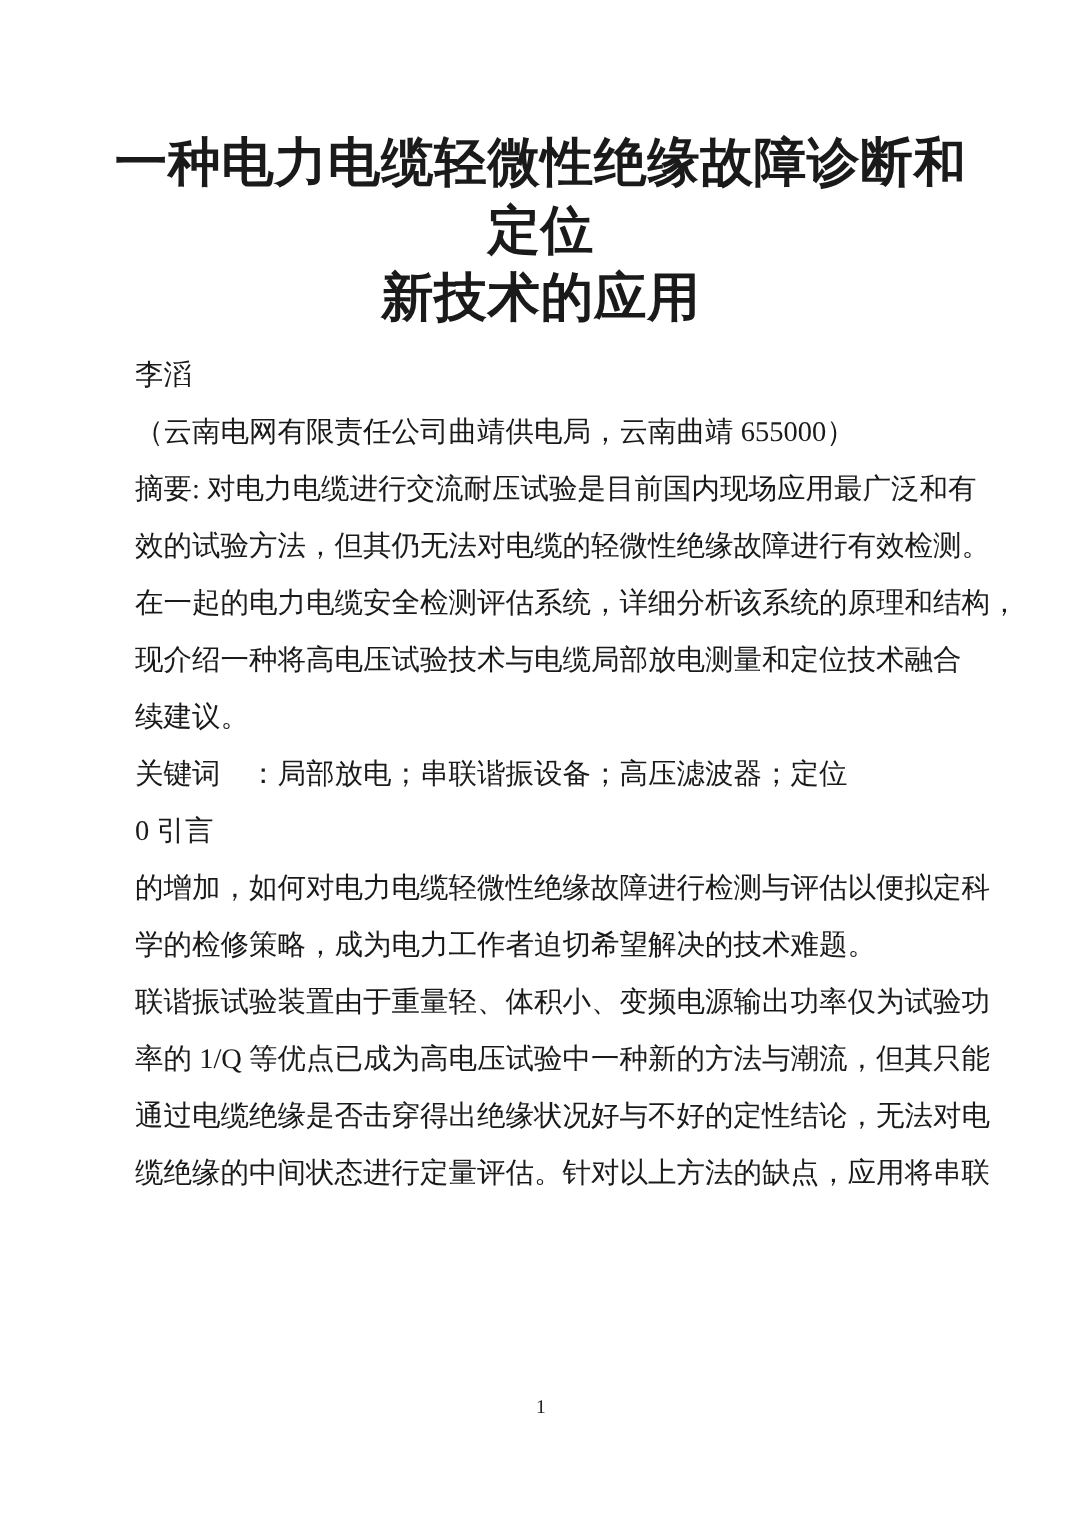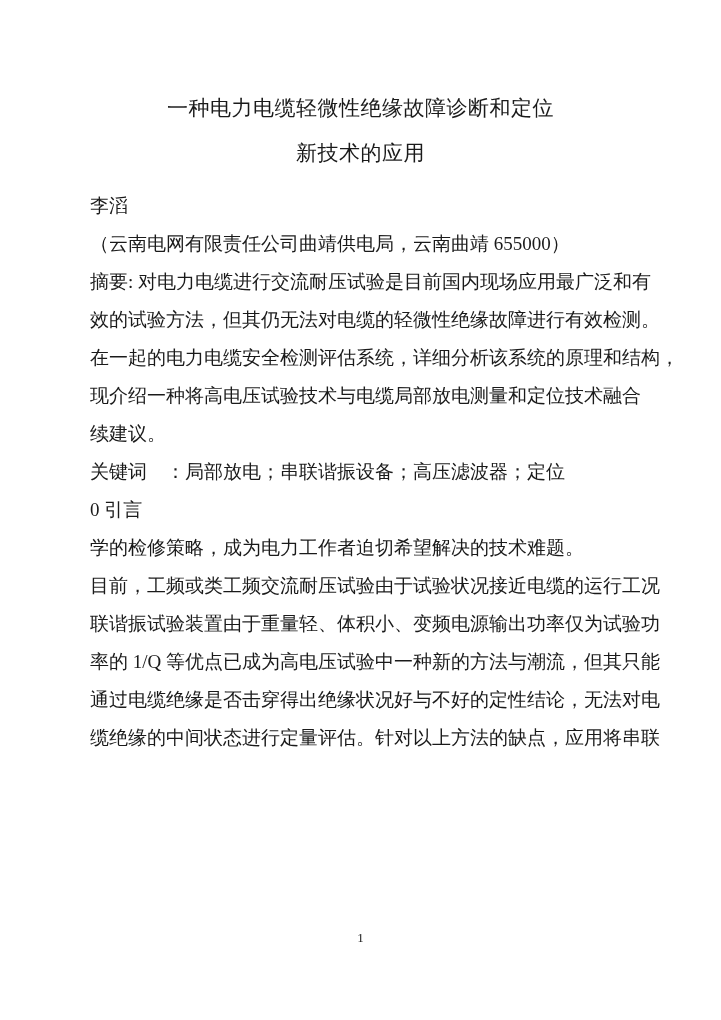--- a/index.html
+++ b/index.html
@@ -14,22 +14,22 @@
     background: #ffffff;
     color: #1a1a1a;
     font-family: "Liberation Serif", "DejaVu Serif", serif;
     overflow: hidden;
     box-sizing: border-box;
   }
   .doc-title {
     margin-top: 86px;
     padding: 0 60px;
     text-align: center;
-    font-size: 21px;
-    font-weight: normal;
+    font-size: 35px;
+    font-weight: bold;
     line-height: 45px;
     letter-spacing: 0.5px;
   }
   .doc-body {
     margin-top: 11px;
     padding: 0 90px;
   }
   .line {
     font-size: 19px;
     line-height: 38px;
@@ -65,22 +65,22 @@
     <div class="line">摘要: 对电力电缆进行交流耐压试验是目前国内现场应用最广泛和有</div>
     <div class="line">效的试验方法，但其仍无法对电缆的轻微性绝缘故障进行有效检测。</div>
     <div class="line">在一起的电力电缆安全检测评估系统，详细分析该系统的原理和结构，</div>
     <div class="line">现介绍一种将高电压试验技术与电缆局部放电测量和定位技术融合</div>
     <div class="line">续建议。</div>
 
     <div class="line">关键词　：局部放电；串联谐振设备；高压滤波器；定位</div>
 
     <div class="line">0 引言</div>
 
+    <div class="line">的增加，如何对电力电缆轻微性绝缘故障进行检测与评估以便拟定科</div>
     <div class="line">学的检修策略，成为电力工作者迫切希望解决的技术难题。</div>
-    <div class="line">目前，工频或类工频交流耐压试验由于试验状况接近电缆的运行工况</div>
     <div class="line">联谐振试验装置由于重量轻、体积小、变频电源输出功率仅为试验功</div>
     <div class="line">率的 1/Q 等优点已成为高电压试验中一种新的方法与潮流，但其只能</div>
     <div class="line">通过电缆绝缘是否击穿得出绝缘状况好与不好的定性结论，无法对电</div>
     <div class="line">缆绝缘的中间状态进行定量评估。针对以上方法的缺点，应用将串联</div>
   </div>
 
   <div class="page-footer">1</div>
 
 </div>
 

